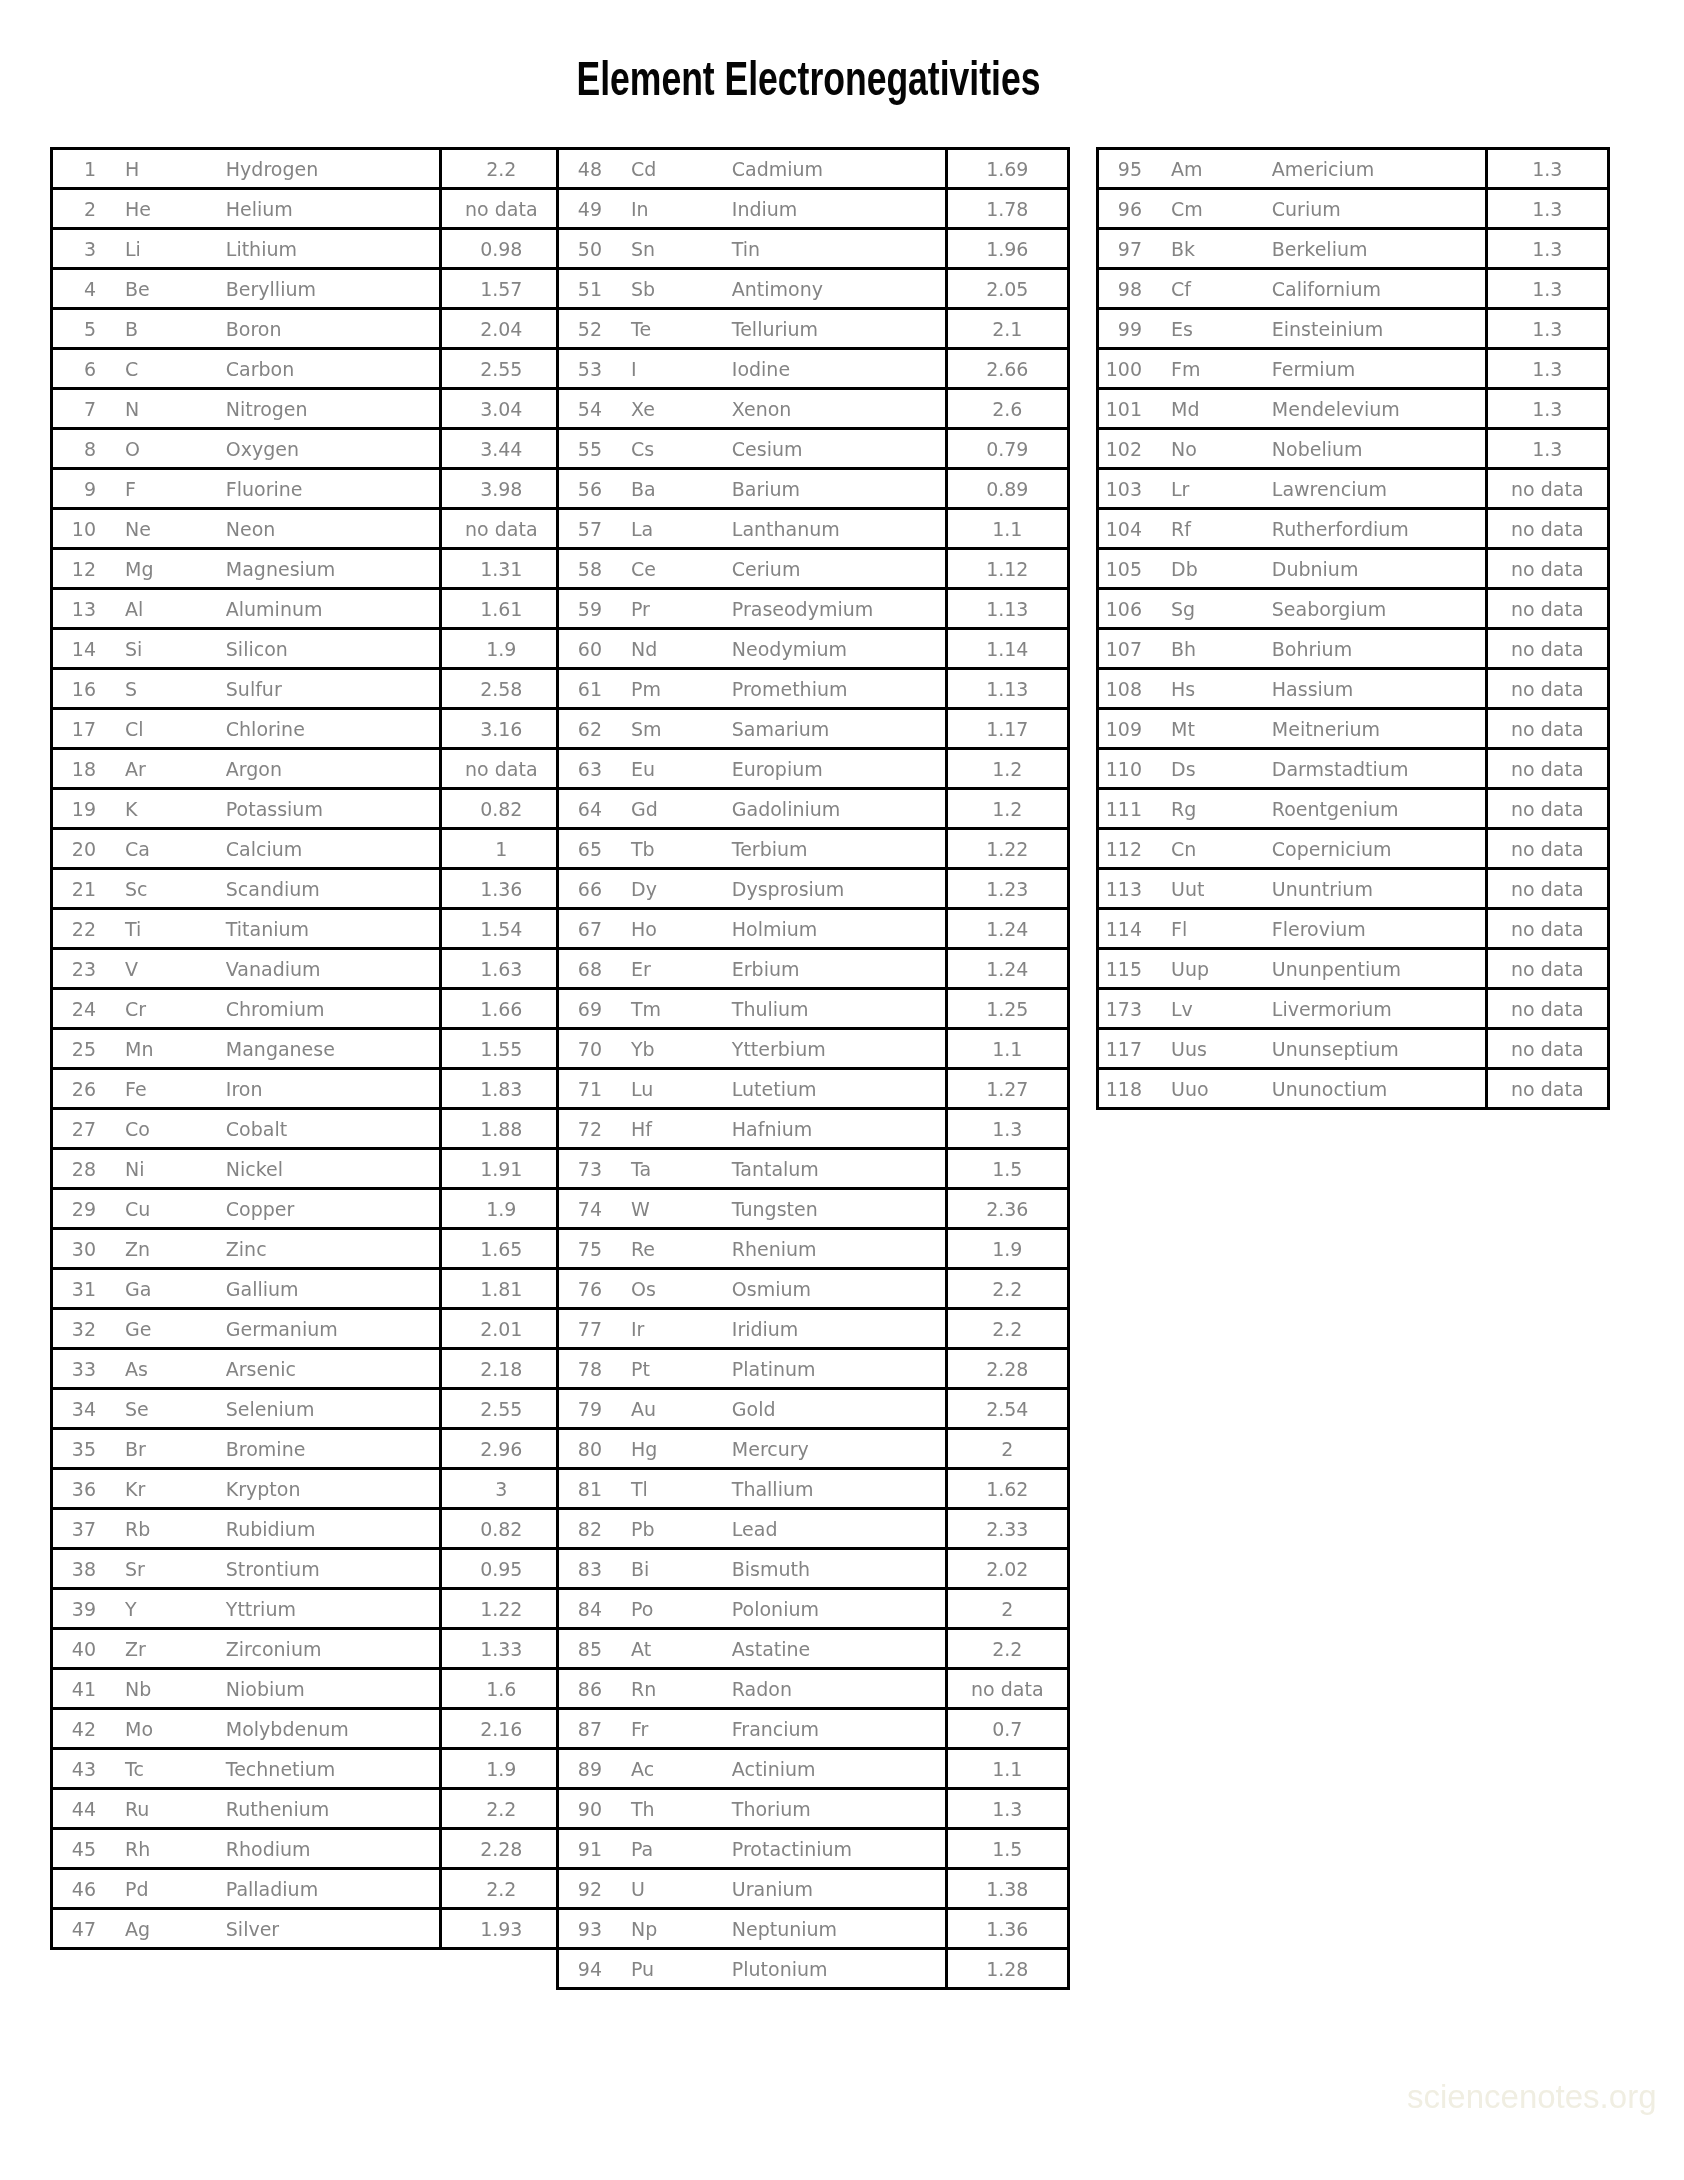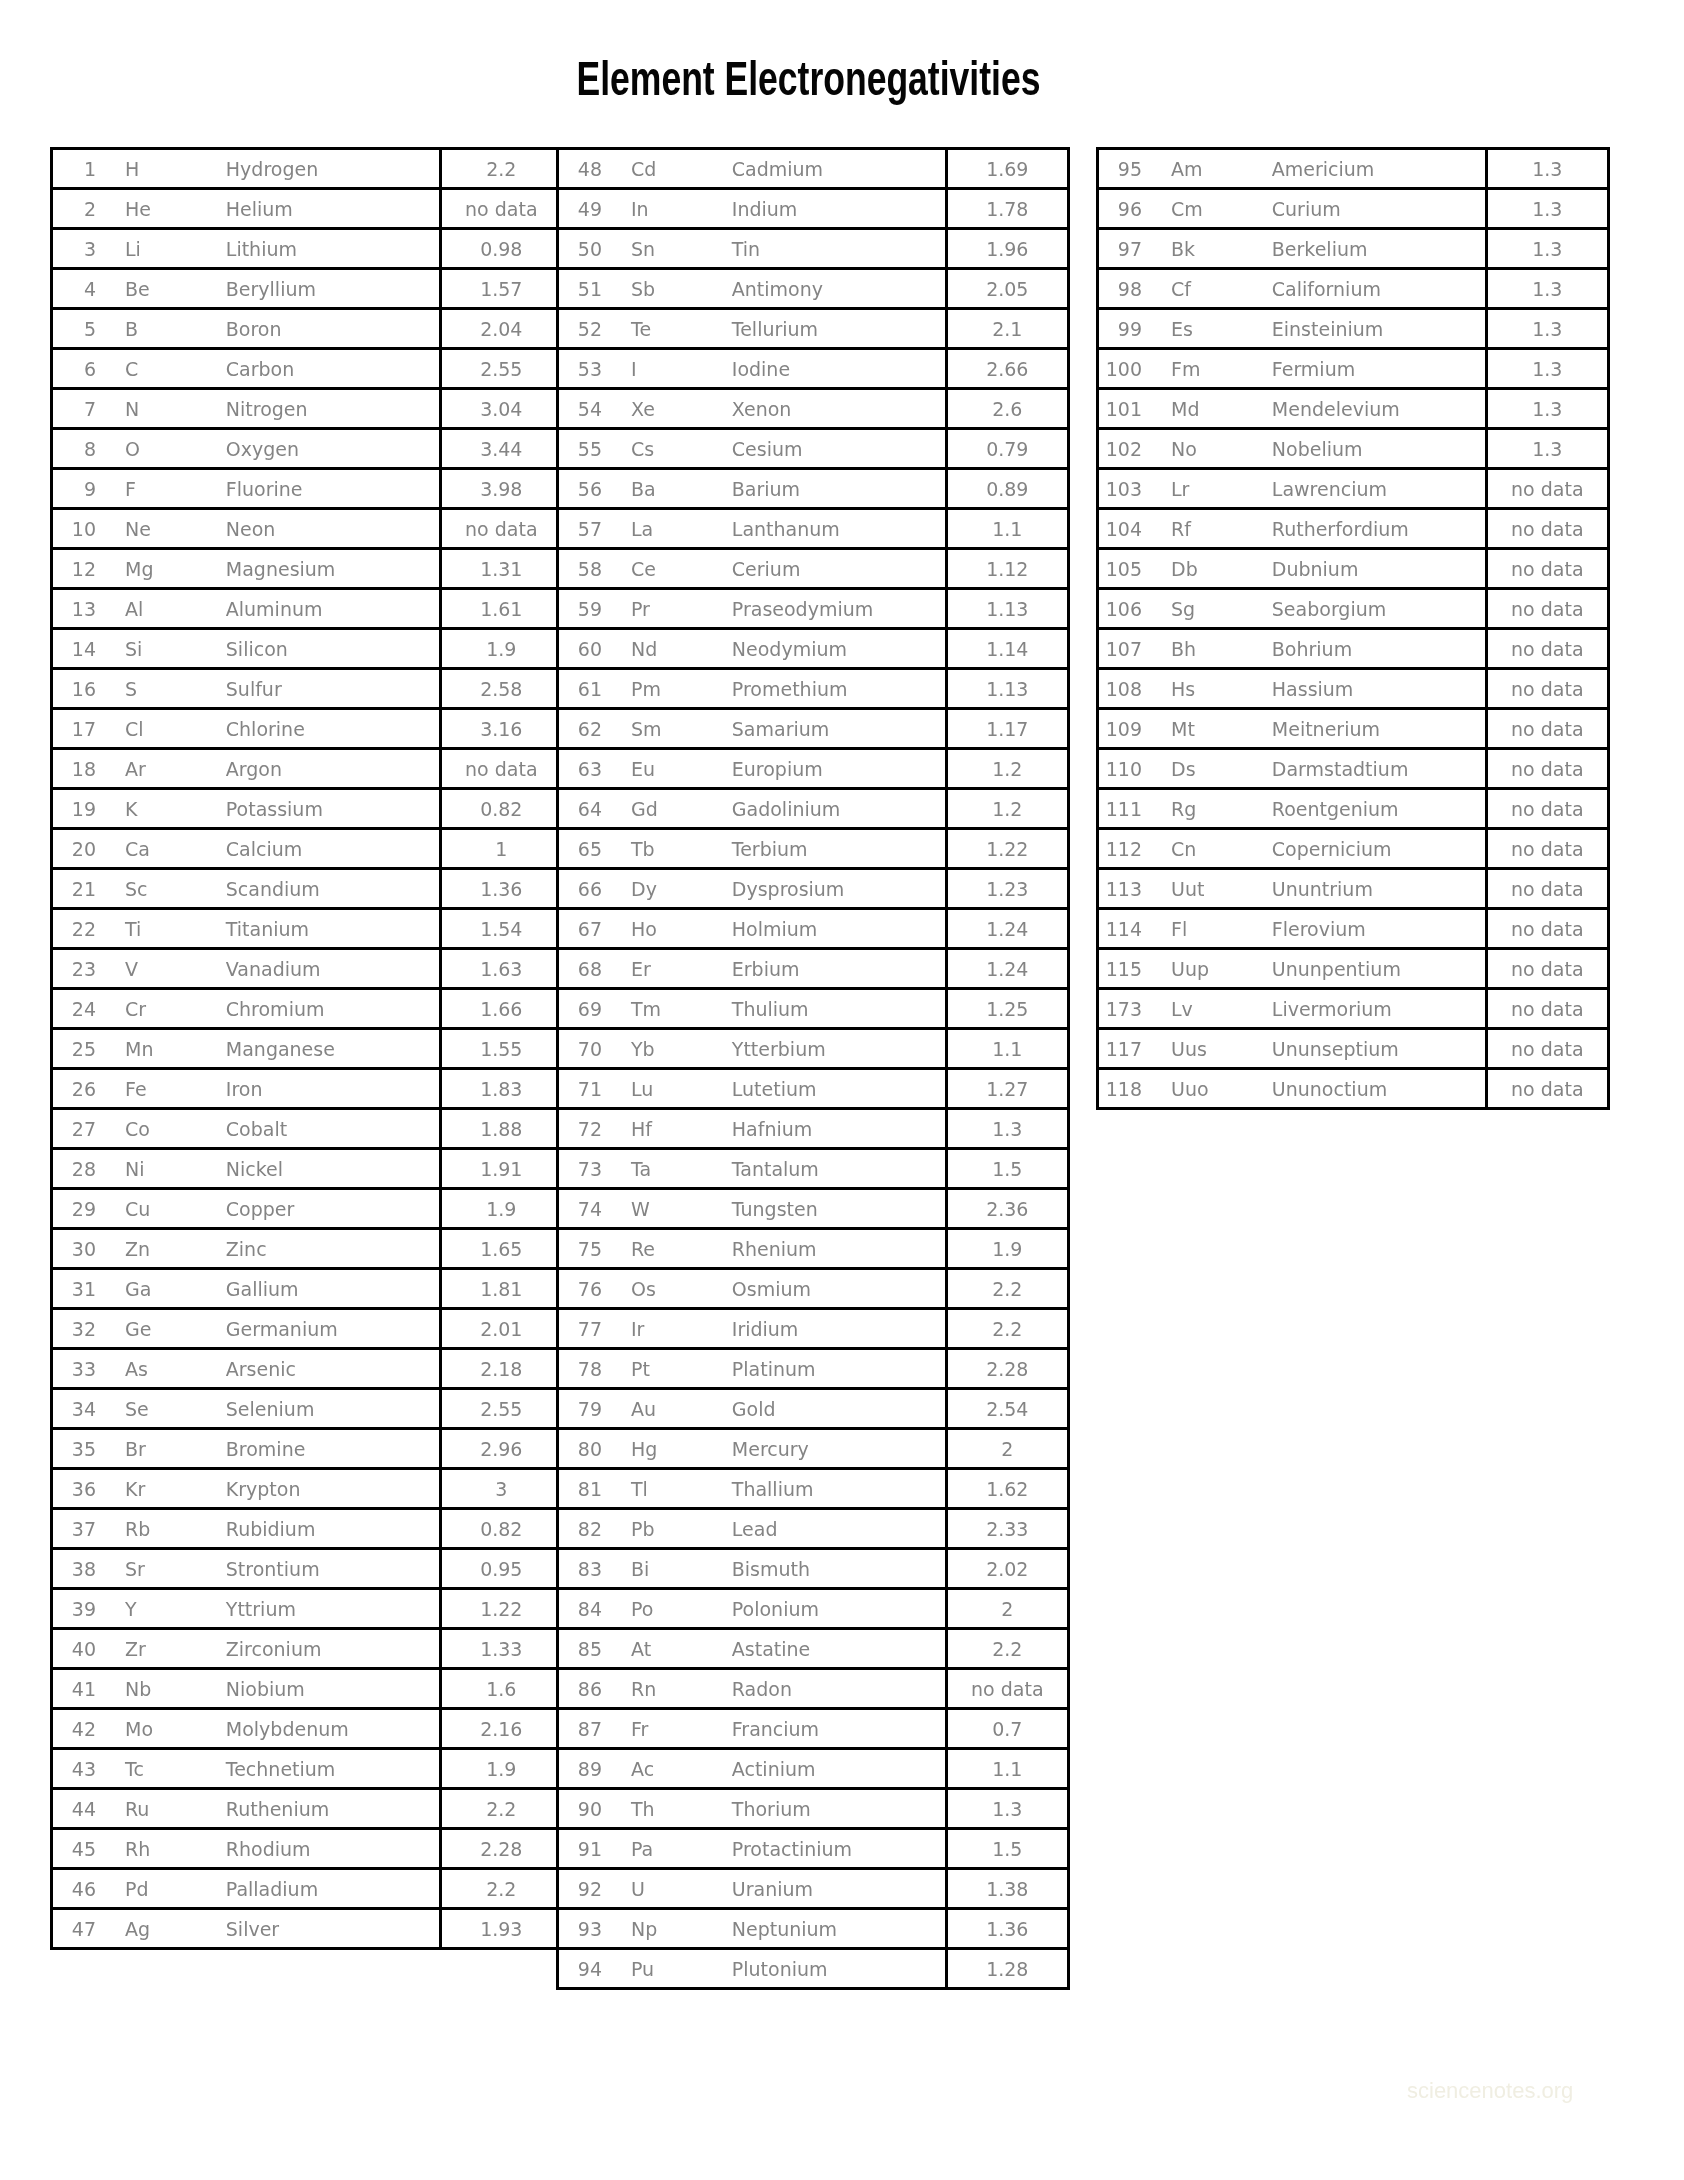--- a/index.html
+++ b/index.html
@@ -58,21 +58,21 @@
   }
   .etable td.num  { width: 43px;  text-align: right; }
   .etable td.sym  { width: 94px; text-align: left; padding-left: 29px; }
   .etable td.name { width: 213px; text-align: left; padding-left: 6.8px; }
   .etable td.val  { width: 119px; text-align: center; border-left: 3.4px solid #000000; }
   .watermark {
     position: absolute;
     left: 1407px;
     top: 2078px;
     font-family: "Liberation Sans", sans-serif;
-    font-size: 22px;
+    font-size: 33px;
     color: #f0eee2;
     white-space: nowrap;
   }
 </style>
 </head>
 <body>
 
 <div class="page">
 
   <div class="title-wrap">

